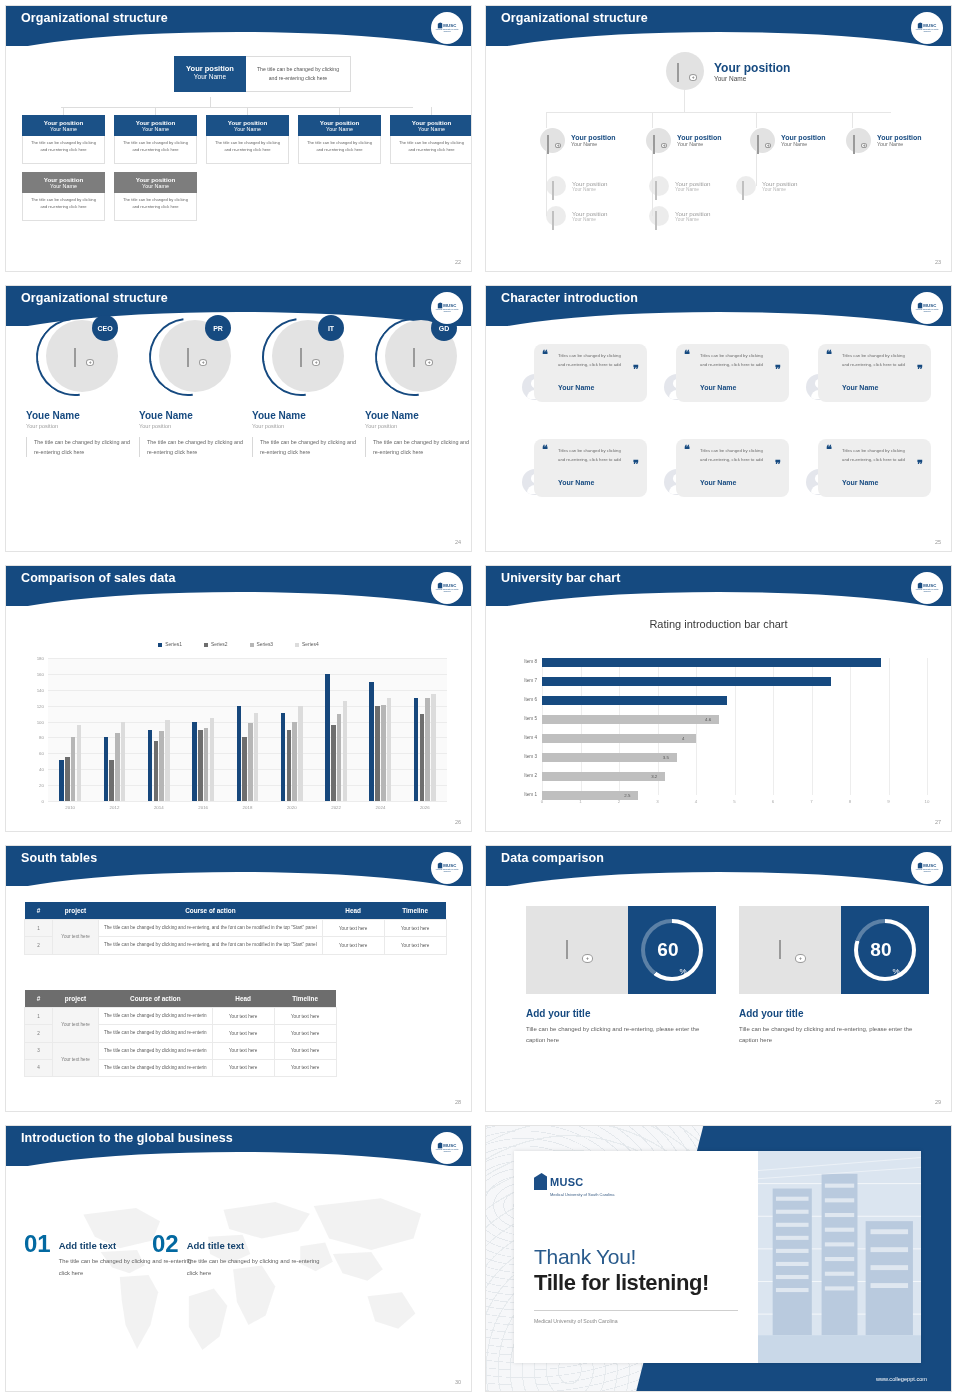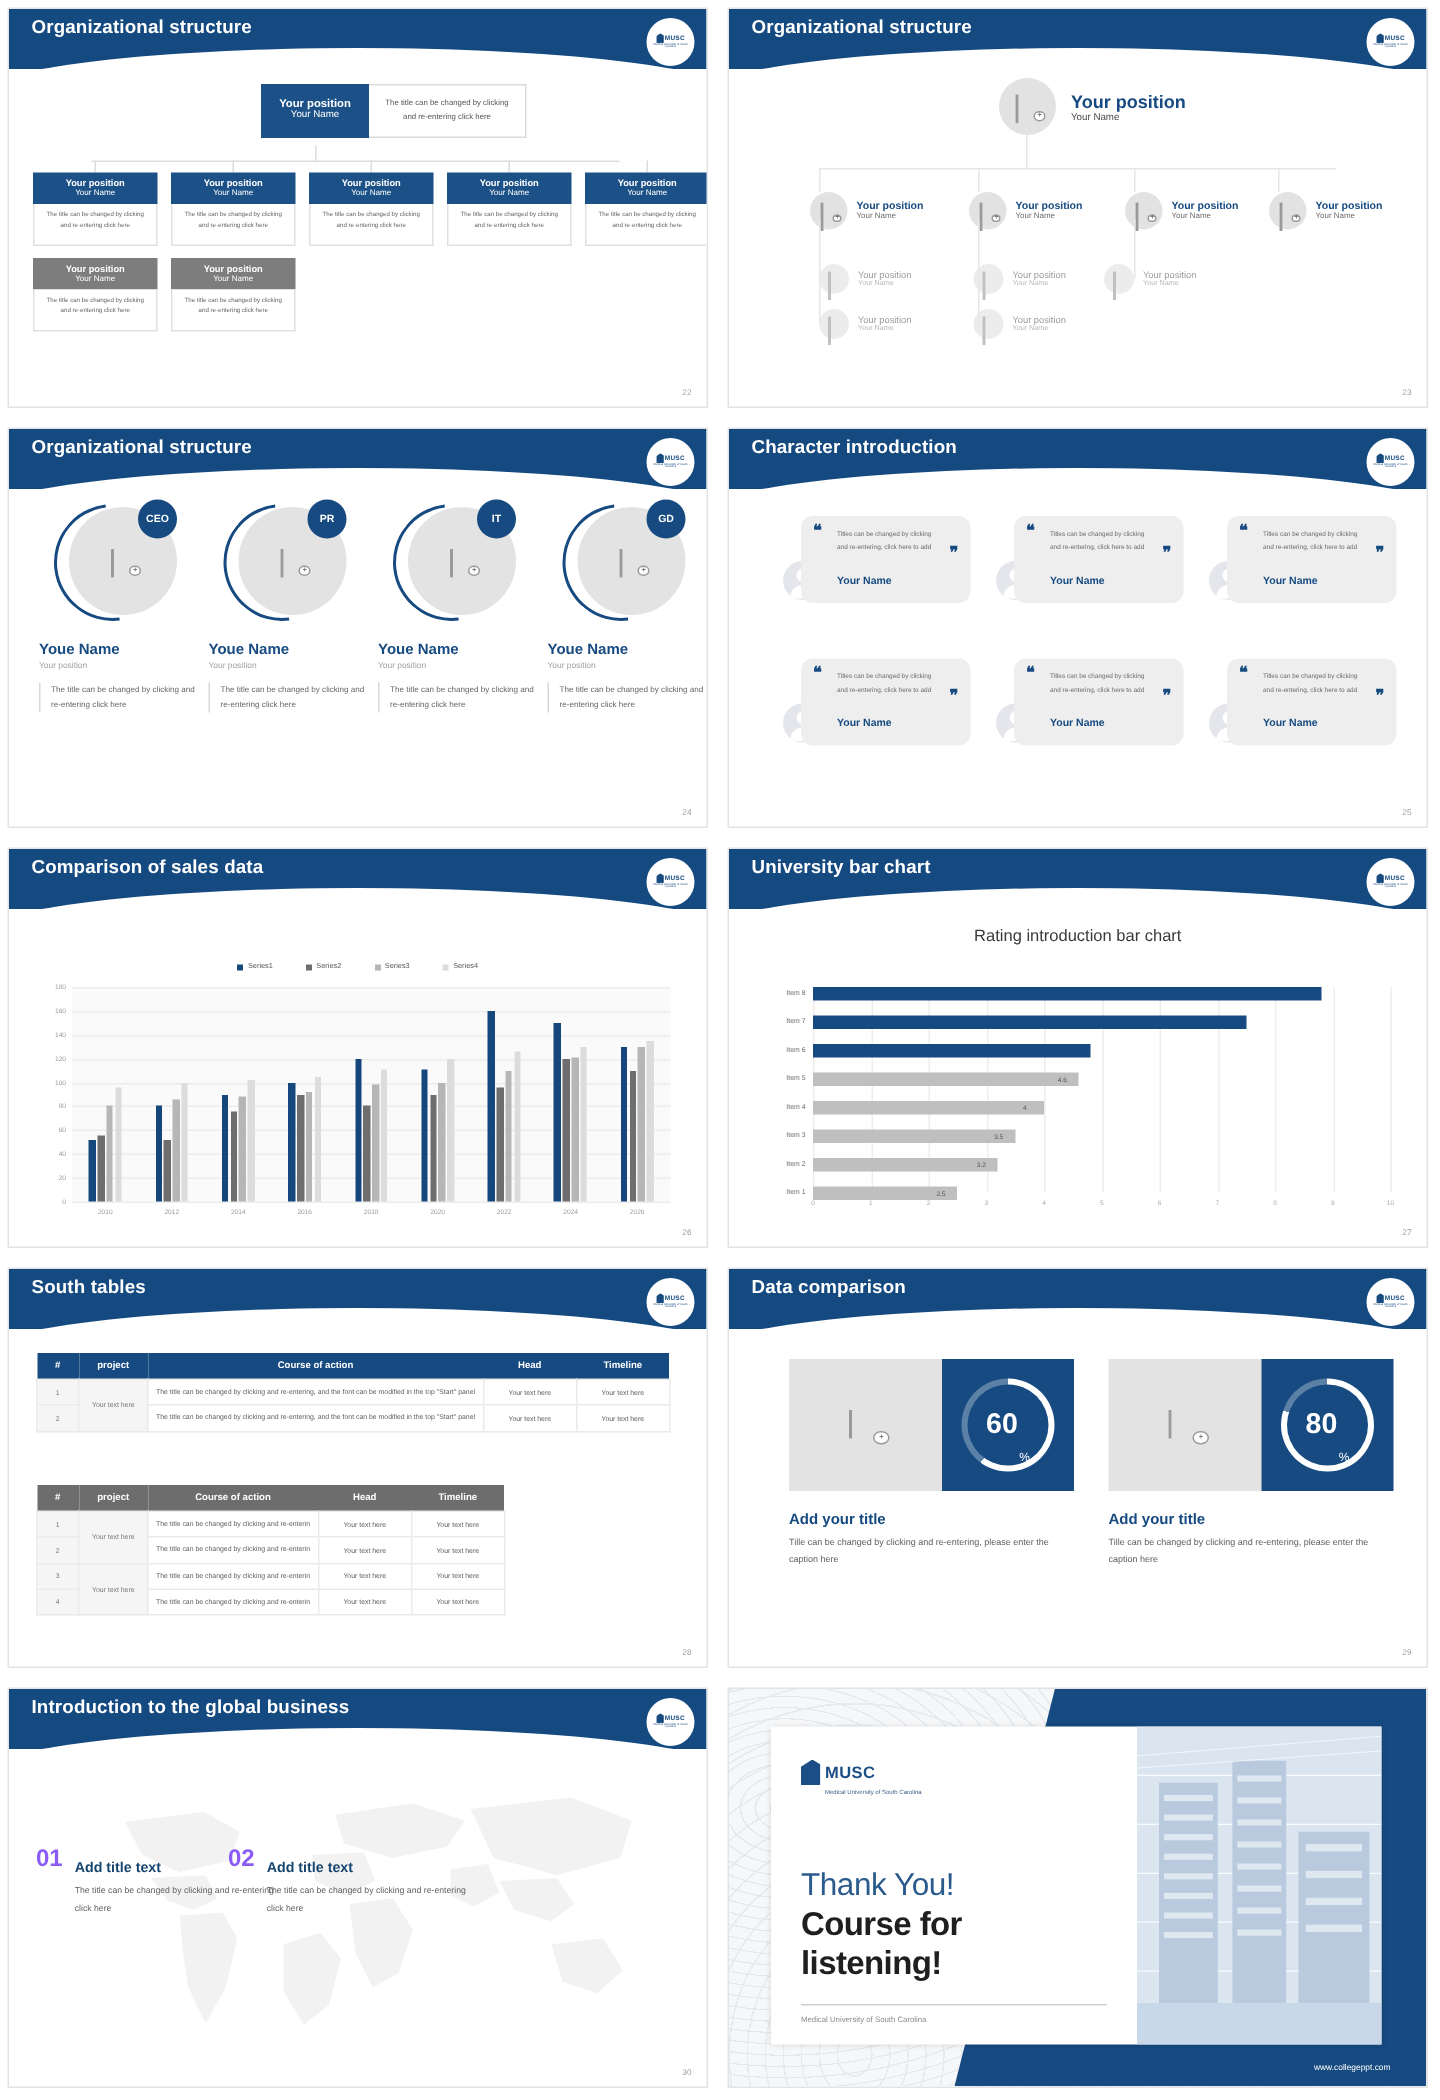--- a/index.html
+++ b/index.html
@@ -110,21 +110,21 @@
   .s23-name-p { font-size:12px; font-weight:bold; color:#164a80; }
   .s23-name-n { font-size:6.5px; color:#4a4a4a; }
   .s23-l2 { position:absolute; display:flex; align-items:center; gap:6px; }
   .s23-l2 .p { font-size:7px; font-weight:bold; color:#164a80; }
   .s23-l2 .n { font-size:5.3px; color:#6a6a6a; }
   .s23-l3 { position:absolute; display:flex; align-items:center; gap:6px; opacity:.62; }
   .s23-l3 .p { font-size:6.2px; color:#5b5b5b; }
   .s23-l3 .n { font-size:4.8px; color:#8b8b8b; }
   .gl { position:absolute; background:#e6e6e6; }
   
-  .s24-item { position:absolute; top:50px; width:110px; }
+  .s24-item { position:absolute; top:32px; width:110px; }
   .s24-ring { position:relative; width:78px; height:78px; margin-left:10px; }
   .s24-ring .arc {
     position:absolute; inset:0; border-radius:50%;
     border:2.2px solid #164a80; border-right-color:transparent; border-top-color:transparent;
     transform: rotate(38deg);
   }
   .s24-ring .disc {
     position:absolute; left:10px; top:2px; width:72px; height:72px; border-radius:50%;
     background:#e3e3e3; display:flex; align-items:center; justify-content:center;
   }
@@ -188,21 +188,21 @@
   .dc-ring { width:88px; background:#164a80; display:flex; align-items:center; justify-content:center; position:relative; }
   .donut { position:relative; width:62px; height:62px; border-radius:50%; }
   .donut .pct { position:absolute; inset:0; display:flex; align-items:center; justify-content:center;
                 color:#fff; font-size:19px; font-weight:bold; }
   .donut .pct small { font-size:8px; font-weight:normal; margin-left:1px; align-self:flex-end; margin-bottom:5px;}
   .dc-title { font-size:10px; font-weight:bold; color:#164a80; margin-top:14px; }
   .dc-desc { font-size:6px; color:#5e5e5e; line-height:1.9; margin-top:5px; }
   
   .map { position:absolute; left:36px; top:55px; right:20px; bottom:18px; opacity:.5; }
   .s30-col { position:absolute; top:106px; display:flex; gap:8px; }
-  .s30-num { font-size:16px; font-weight:bold; color:#8b5cf6; line-height:1; }
+  .s30-num { font-size:24px; font-weight:bold; color:#0369a1; line-height:1; }
   .s30-t { font-size:9.5px; font-weight:bold; color:#16446f; margin-top:8px;}
   .s30-d { font-size:5.8px; color:#5e5e5e; line-height:2.0; margin-top:5px; width:138px;}
   
   .ty-wrap { position:absolute; inset:0; background:#f4f6f8; overflow:hidden; }
   .ty-wrap .topo { position:absolute; inset:0;
     background:
       repeating-radial-gradient(ellipse 200px 150px at 8% 30%, transparent 0 9px, #e4e8ec 9px 10px),
       repeating-radial-gradient(ellipse 180px 220px at 18% 92%, transparent 0 11px, #e7ebee 11px 12px),
       #f6f7f9;
   }
@@ -1021,21 +1021,21 @@
     <div class="topo"></div>
     <div class="blue-wedge"></div>
     <div class="ty-card">
       <div class="ty-left">
         <div class="ty-logo">
           <span class="mk"></span>
           <span class="wd">MUSC</span>
         </div>
         <div class="ty-logo-sub">Medical University of South Carolina</div>
         <div class="ty-h1">Thank You!</div>
-        <div class="ty-h2">Course for listening!</div>
+        <div class="ty-h2">Tille for listening!</div>
         <div class="ty-rule"></div>
         <div class="ty-sub">Medical University of South Carolina</div>
       </div>
       <div class="ty-right">
         <svg class="bldg" viewBox="0 0 200 260" preserveAspectRatio="none">
           <rect width="200" height="260" fill="#dbe5f0"></rect>
           <g stroke="#ffffff" stroke-width="1" opacity=".85" fill="none">
             <path d="M0 40 H200 M0 80 H200 M0 120 H200 M0 160 H200 M0 200 H200"></path>
           </g>
           <g fill="#b9cade">

